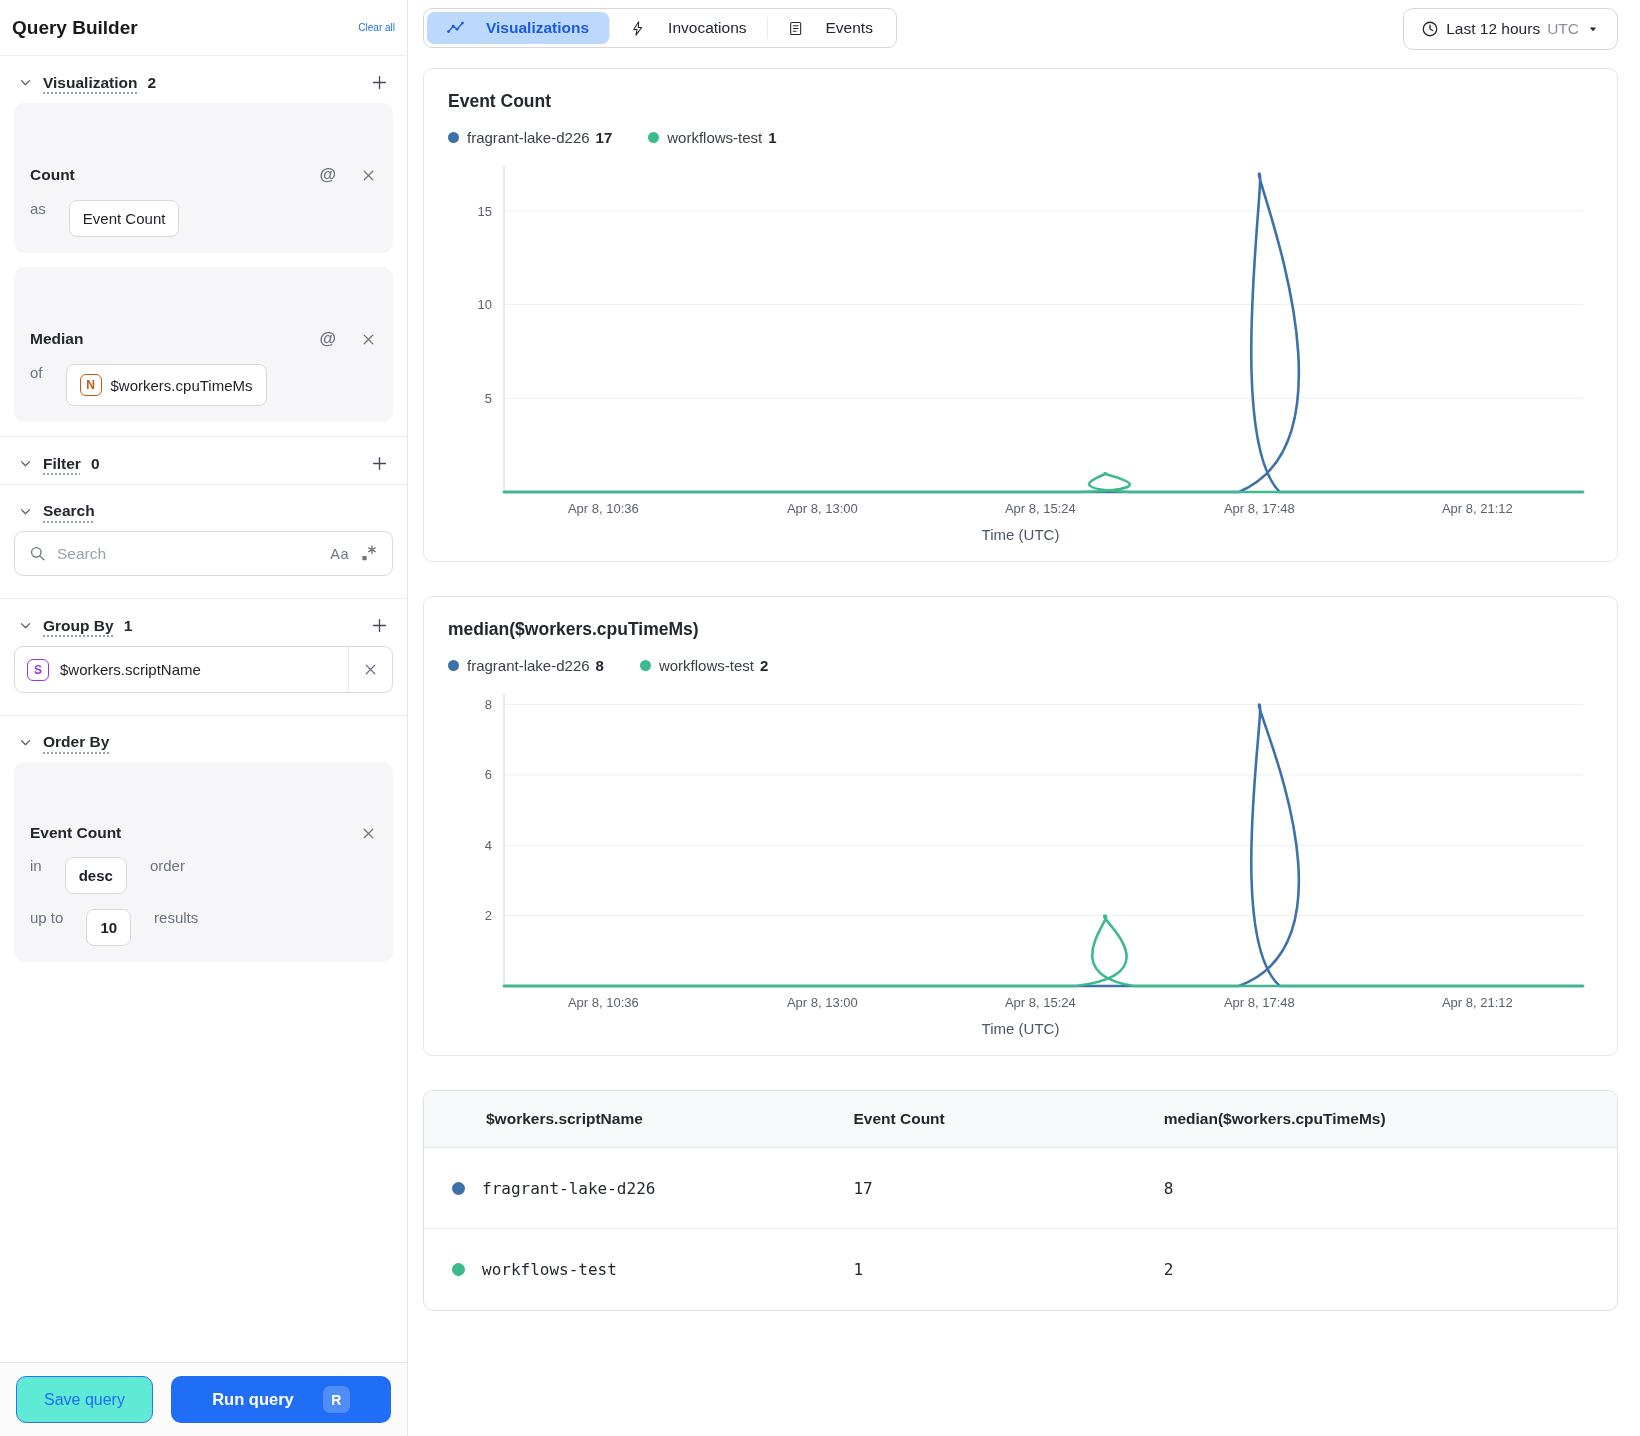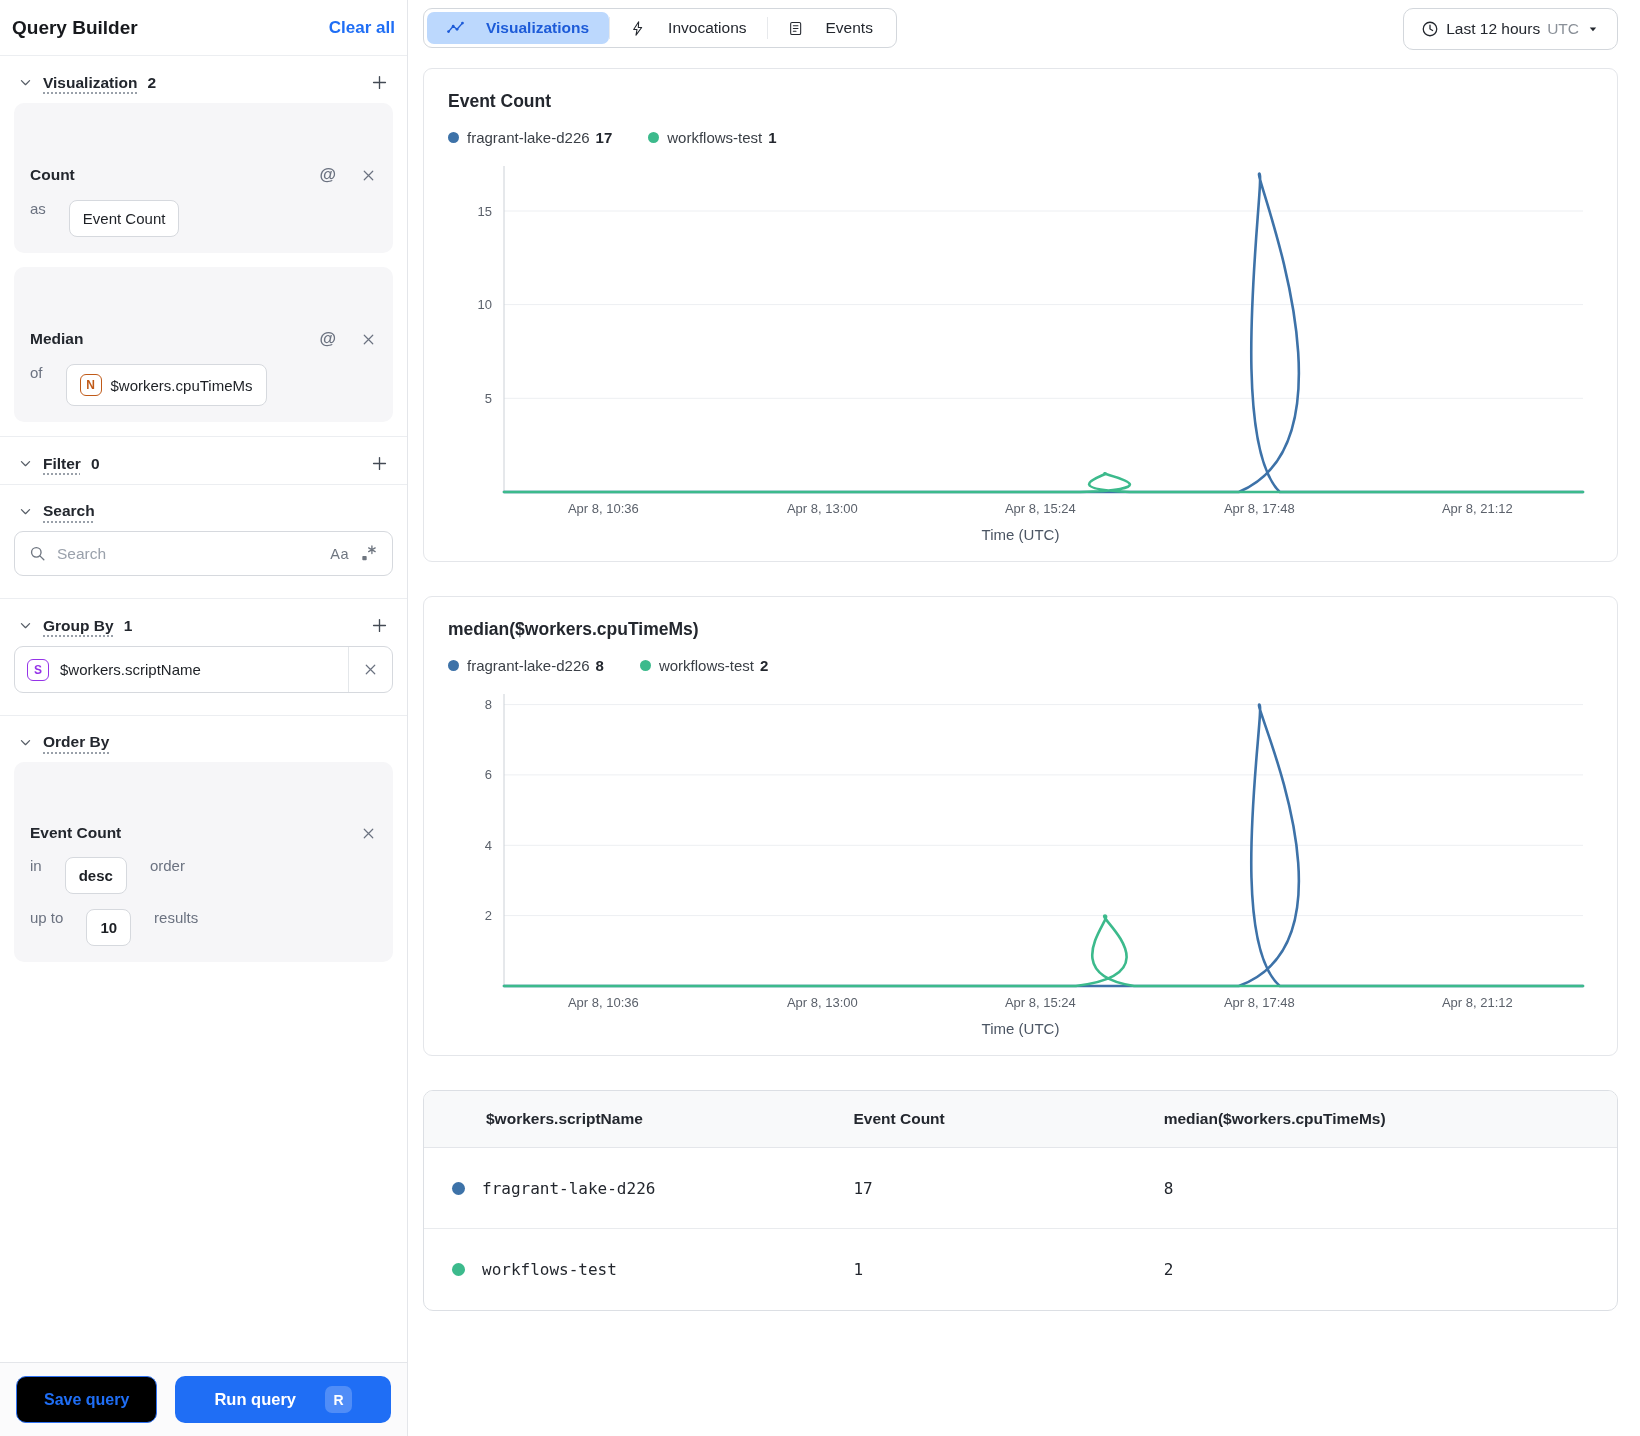--- a/index.html
+++ b/index.html
@@ -9,21 +9,21 @@
     background:#ffffff; color:#1d2025; overflow:hidden; position:relative;
   }
   svg { display:block; }
 
   
   .sidebar { position:absolute; left:0; top:0; width:408px; height:1436px;
     border-right:1px solid #e4e6ea; background:#fff; }
   .sidebar-header { height:56px; display:flex; align-items:center; justify-content:space-between;
     padding:0 12px; border-bottom:1px solid #eceef1; }
   .sidebar-title { font-size:19px; font-weight:700; color:#17191d; }
-  .clear-all { color:#1f6ef5; font-size:17px; cursor:pointer;font-weight:bold; }
+  .clear-all { color:#1f6ef5; font-size:10px; cursor:pointer; }
 
   .section-header { display:flex; align-items:center; gap:10px; padding:0 18px;
     margin:17px 0 11px; font-size:15.5px; font-weight:600; color:#23272e; }
   .section-label { text-decoration:underline dotted #99a0a9; text-decoration-thickness:2px;
     text-underline-offset:5px; }
   .section-count { font-weight:700; }
   .push-right { margin-left:auto; }
   .icon-btn { cursor:pointer; display:inline-flex; align-items:center; }
 
   .qcard { background:#f6f6f8; border-radius:10px; margin:0 14px 14px; padding:16px; }
@@ -53,21 +53,21 @@
   .group-x { margin-left:auto; border-left:1px solid #e4e7ea; height:100%;
     display:flex; align-items:center; padding:0 13px; cursor:pointer; }
 
   .order-card { margin-bottom:0; }
   .mini-box { background:#fff; border:1px solid #d6d9de; border-radius:8px; padding:9px 13px;
     font-size:15px; font-weight:600; color:#1d2025; cursor:pointer; }
 
   .sidebar-footer { position:absolute; bottom:0; left:0; right:0; height:74px; background:#fbfbfc;
     border-top:1px solid #e4e6ea; display:flex; align-items:center; padding:0 16px; gap:18px; }
   .btn-save { height:47px; padding:0 27px; border:1.5px solid #2f72f3; border-radius:10px;
-    color:#1f6ef5; background:#000000; font-size:16px; font-weight:700; cursor:pointer;
+    color:#1f6ef5; background:#5eead4; font-size:16px; font-weight:400; cursor:pointer;
     font-family:"Liberation Sans",sans-serif; }
   .btn-run { height:47px; flex:1; display:flex; align-items:center; justify-content:center; gap:29px;
     background:#1f6ef5; border:none; border-radius:10px; color:#fff; font-size:16.5px; font-weight:600;
     cursor:pointer; font-family:"Liberation Sans",sans-serif; }
   .kbd { background:rgba(255,255,255,.22); border-radius:7px; width:27px; height:27px;
     display:flex; align-items:center; justify-content:center; font-size:14px; font-weight:600; }
 
   
   .main { position:absolute; left:409px; top:0; right:0; bottom:0; padding:8px 22px 0 14px; }
   .topbar { display:flex; align-items:flex-start; justify-content:space-between; margin-bottom:18px; }

